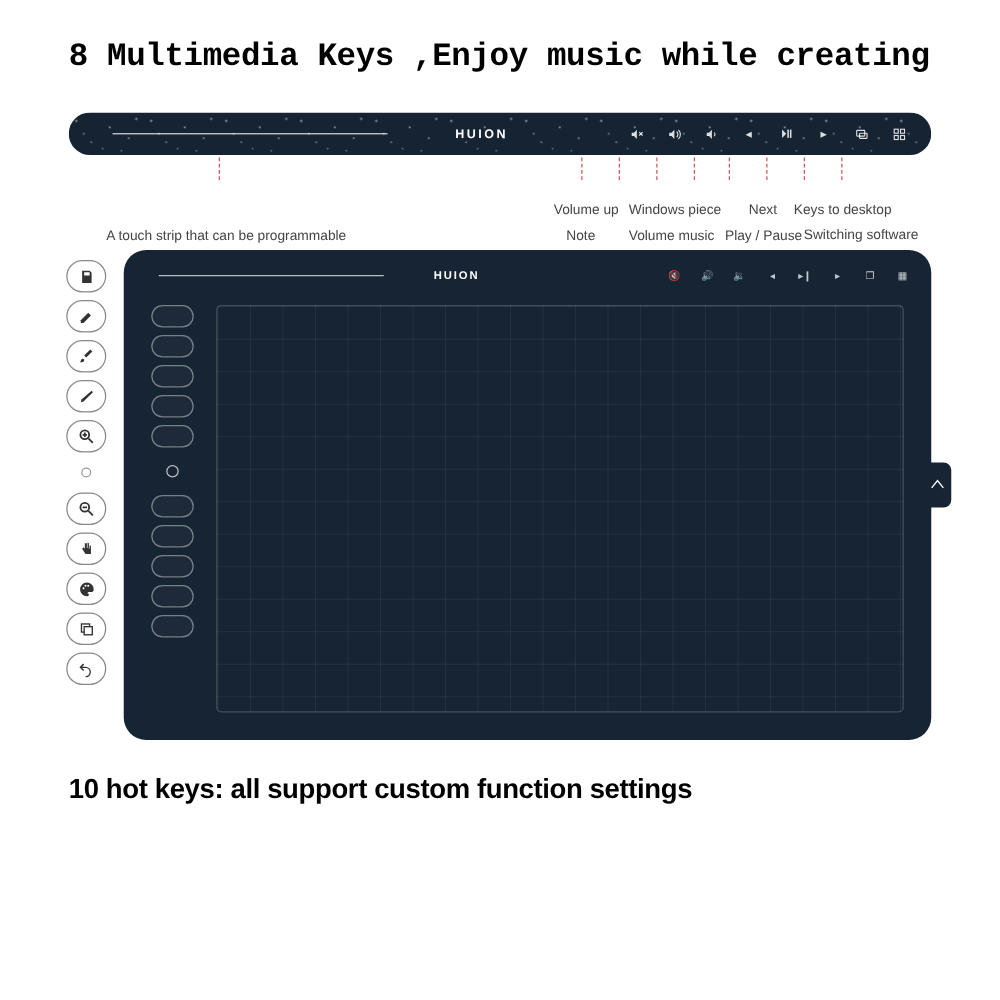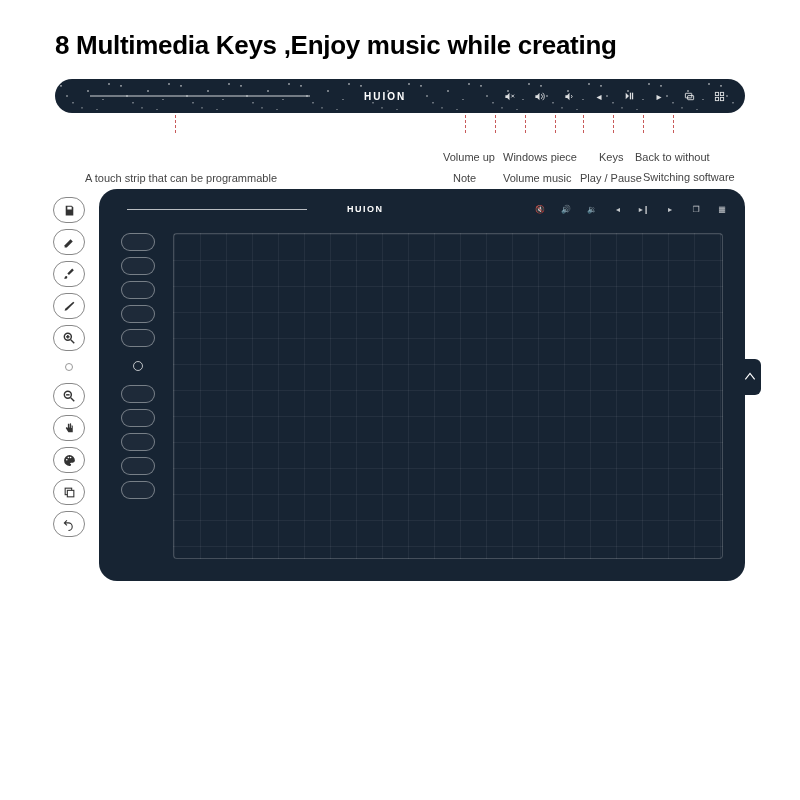--- a/index.html
+++ b/index.html
@@ -1,20 +1,20 @@
 <!DOCTYPE html>
 <html><head>
 <meta charset="utf-8">
 <style>
 * { margin: 0; padding: 0; box-sizing: border-box; }
 body { font-family: Arial, Helvetica, sans-serif; background: #fff; width: 800px; height: 800px; overflow: hidden; }
 
 .page { padding: 30px 55px 0; }
 
-.title { font-size: 26px; font-weight: 700; color: #000; margin-bottom: 18px; letter-spacing: -0.3px; }
+.title { font-size: 26px; font-weight: 700; color: #000; margin-bottom: 30px; letter-spacing: -0.3px; font-family: Liberation Mono, monospace; }
 
 
 .media-strip {
   position: relative;
   width: 100%;
   height: 34px;
   background: #162332;
   border-radius: 17px;
   display: flex;
   align-items: center;
@@ -189,22 +189,22 @@
     <div class="vline" style="left:588px;"></div>
     <div class="vline" style="left:618px;"></div>
 
     <span class="lab lab-row1" style="left:398px;">Note</span>
     <span class="lab lab-row1" style="left:448px;">Volume music</span>
     <span class="lab lab-row1" style="left:525px;">Play / Pause</span>
     <span class="lab lab-row1" style="left:588px; width:60px; line-height:1;">Switching software</span>
 
     <span class="lab lab-row2" style="left:388px;">Volume up</span>
     <span class="lab lab-row2" style="left:448px;">Windows piece</span>
-    <span class="lab lab-row2" style="left:544px;">Keys</span>
-    <span class="lab lab-row2" style="left:580px;">Back to without</span>
+    <span class="lab lab-row2" style="left:544px;">Next</span>
+    <span class="lab lab-row2" style="left:580px;">Keys to desktop</span>
   </div>
 
   <div class="tablet-row">
     <div class="side-icons">
       <div class="pill-icon">
         <svg width="13" height="13" viewBox="0 0 24 24" fill="currentColor">
             <path d="M5 3h11l3 3v15H5V3zm3 2v5h8V5H8zm1 9h6v5H9v-5z"></path>
           </svg>
       </div>
       <div class="pill-icon">
@@ -298,13 +298,14 @@
       <div class="work-area"></div>
 
       <div class="tag">
         <svg viewBox="0 0 24 24" fill="none" stroke="#fff" stroke-width="2">
             <path d="M4 16 L12 6 L20 16"></path>
           </svg>
       </div>
     </div>
   </div>
 
+  <h2 class="bottom-heading">10 hot keys: all support custom function settings</h2>
 </div>
 
 </body></html>

